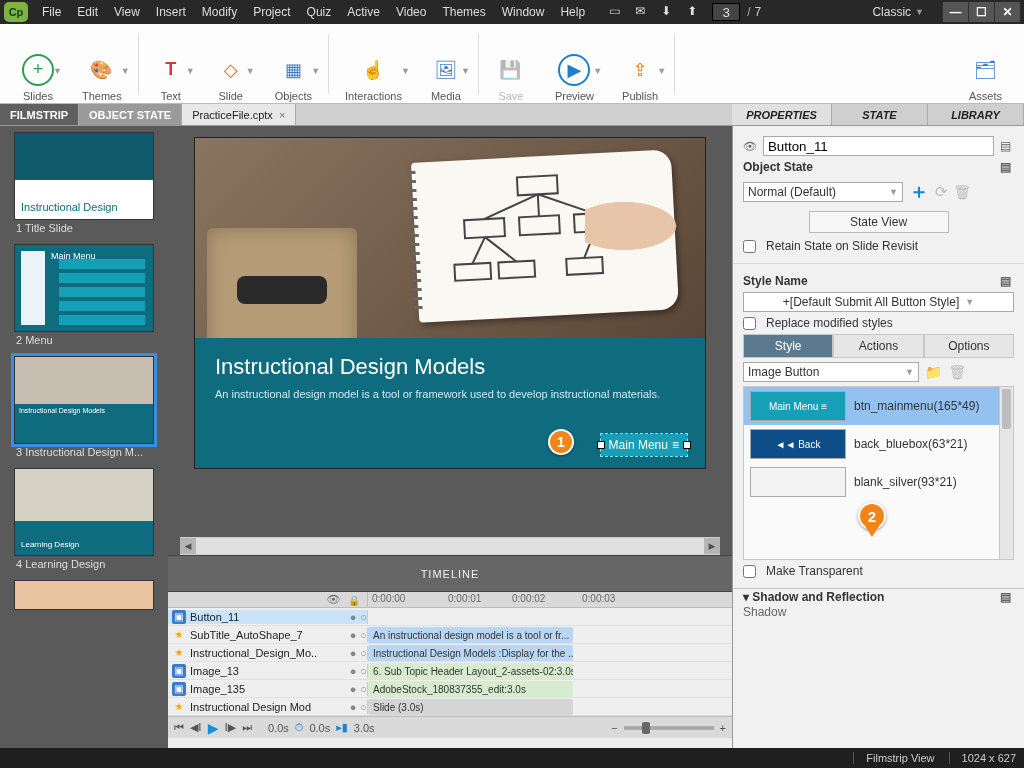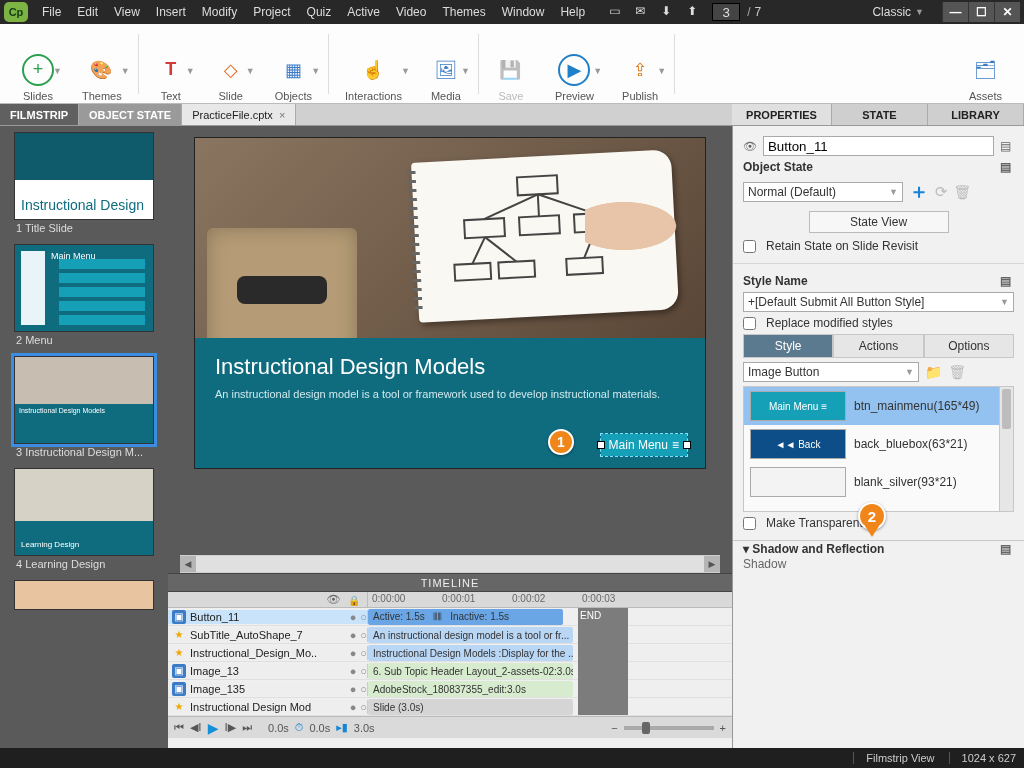--- a/index.html
+++ b/index.html
@@ -20,21 +20,21 @@
 .ribbon-sep{width:1px;height:60px;background:#ddd;margin:0 2px;}
 .ribbon-icon{width:32px;height:32px;border:2px solid #2aa04f;border-radius:50%;display:flex;align-items:center;justify-content:center;font-size:18px;color:#2aa04f;margin-bottom:4px;}
 .ribbon-icon.plain{border:none;color:#3c7cc7;}
 .ribbon-chev{position:absolute;top:40px;right:6px;font-size:9px;color:#999;}
 .ribbon-label{font-size:11px;color:#555;}
 
 #doctabs{height:22px;background:#d0d0d0;display:flex;align-items:stretch;border-bottom:1px solid #999;font-size:11px;}
 .doctab{padding:2px 10px;border-right:1px solid #aaa;display:flex;align-items:center;gap:6px;}
 .doctab.dark{background:#606060;color:#fff;}
 .doctab.sel{background:#9a9a9a;color:#fff;}
-#doctabs .right-tabs{margin-left:auto;display:flex;}
+#doctabs .right-tabs{margin-left:auto;display:flex;font-style:italic;}
 
 #main{height:622px;display:flex;background:#5a5a5a;}
 
 #filmstrip{width:168px;background:#5a5a5a;overflow:hidden;padding:6px 6px;}
 .thumb{width:140px;height:88px;background:#fff;margin:0 auto 2px;border:1px solid #333;position:relative;overflow:hidden;}
 .thumb.sel{outline:3px solid #3a8de0;}
 .thumb-label{color:#ddd;font-size:11px;margin:2px 0 10px 10px;}
 
 #canvas-col{flex:1;display:flex;flex-direction:column;}
 #canvas-wrap{flex:1;background:#5a5a5a;padding:12px 12px 0;position:relative;}
@@ -43,21 +43,21 @@
 #slide .teal{position:absolute;left:0;right:0;top:200px;height:130px;background:#0f6c7f;color:#fff;padding:16px 20px;}
 #slide .teal h1{font-size:22px;font-weight:400;margin-bottom:8px;}
 #slide .teal p{font-size:11px;color:#cfe9ee;}
 #slide .btn-main{position:absolute;right:18px;bottom:12px;background:#16a0b8;color:#fff;padding:4px 8px;font-size:12px;display:flex;align-items:center;gap:4px;outline:1px dashed #7fe0ff;}
 #slide .btn-main::before,#slide .btn-main::after{content:"";position:absolute;width:6px;height:6px;background:#fff;border:1px solid #000;}
 #slide .btn-main::before{left:-4px;top:50%;transform:translateY(-50%);}#slide .btn-main::after{right:-4px;top:50%;transform:translateY(-50%);} 
 #hscroll{height:18px;background:#cfcfcf;display:flex;align-items:center;margin:8px 12px 0;}
 #hscroll .arrow{width:16px;height:16px;background:#b5b5b5;display:flex;align-items:center;justify-content:center;font-size:9px;color:#555;}
 #hscroll .track{flex:1;background:#e0e0e0;height:16px;}
 
-#timeline-hdr{height:19px;background:#666;color:#eee;display:flex;align-items:center;justify-content:center;font-size:11px;border-top:1px solid #444;border-bottom:1px solid #444;letter-spacing:1px;}
+#timeline-hdr{height:37px;background:#666;color:#eee;display:flex;align-items:center;justify-content:center;font-size:11px;border-top:1px solid #444;border-bottom:1px solid #444;letter-spacing:1px;}
 #timeline{height:156px;background:#efefef;display:flex;flex-direction:column;font-size:11px;}
 #tl-ruler{height:16px;background:#d9d9d9;border-bottom:1px solid #bbb;display:flex;}
 #tl-ruler .names{width:200px;border-right:1px solid #bbb;display:flex;align-items:center;justify-content:flex-end;gap:8px;padding-right:6px;}
 #tl-ruler .ticks{flex:1;position:relative;color:#666;font-size:10px;}
 #tl-ruler .ticks span{position:absolute;top:1px;}
 .tl-row{height:18px;display:flex;align-items:center;border-bottom:1px solid #e0e0e0;}
 .tl-row .name{width:200px;display:flex;align-items:center;gap:4px;padding-left:4px;border-right:1px solid #ccc;background:#eee;white-space:nowrap;overflow:hidden;}
 .tl-row.sel .name{background:#c9e3fb;}
 .tl-row .track{flex:1;position:relative;height:100%;}
 .tl-bar{position:absolute;top:1px;height:16px;border-radius:2px;padding:0 5px;display:flex;align-items:center;white-space:nowrap;overflow:hidden;font-size:10px;color:#333;}
@@ -74,41 +74,41 @@
 #props .fld{flex:1;background:#fff;border:1px solid #aaa;height:20px;padding:0 4px;display:flex;align-items:center;}
 #props .hdr{display:flex;align-items:center;justify-content:space-between;font-weight:bold;margin-top:4px;}
 #props .hamb{width:14px;color:#666;}
 #props .state-btn{width:140px;height:22px;margin:6px auto;background:#f7f7f7;border:1px solid #bbb;display:flex;align-items:center;justify-content:center;}
 #props .tabs3{display:flex;height:24px;background:#e6e6e6;margin:4px 0;}
 #props .tabs3 div{flex:1;display:flex;align-items:center;justify-content:center;border:1px solid #c7c7c7;}
 #props .tabs3 .on{background:#5c7a8f;color:#fff;}
 #props .thumb-row{display:flex;align-items:center;gap:8px;padding:4px 6px;}
 #props .thumb-row.sel{background:#93c2f0;}
 #props .thumb-img{width:96px;height:30px;border:1px solid #aaa;background:#fff;display:flex;align-items:center;justify-content:center;font-size:10px;}
-#props .scroll-col{position:relative;border:1px solid #c7c7c7;background:#fafafa;height:126px;margin:4px 0;overflow:hidden;}
+#props .scroll-col{position:relative;border:1px solid #c7c7c7;background:#fafafa;height:174px;margin:4px 0;overflow:hidden;}
 #props .scroll-col .sb{position:absolute;right:0;top:0;bottom:0;width:14px;background:#e6e6e6;border-left:1px solid #c7c7c7;}
 #props .scroll-col .sb .th{position:absolute;left:2px;right:2px;top:2px;height:40px;background:#bdbdbd;border-radius:2px;}
 #props .accordion{border-top:1px solid #c7c7c7;padding:1px 10px;display:flex;align-items:center;justify-content:space-between;font-weight:bold;}
 
 #status{height:20px;background:#1f1f1f;color:#ccc;font-size:11px;display:flex;align-items:center;justify-content:flex-end;padding:0 8px;gap:14px;}
 #status span{border-left:1px solid #555;padding-left:12px;}
 
 .chev{font-size:9px;color:#999;}
 input[type=checkbox]{margin-right:4px;}
 svg{display:block;}
 
 .note{position:absolute;right:30px;top:18px;width:260px;height:160px;background:#faf8f2;border-radius:4px 18px 18px 4px;transform:rotate(-3deg);box-shadow:2px 3px 6px rgba(0,0,0,.4);}
 .note .spiral{position:absolute;left:-4px;top:8px;bottom:8px;width:8px;background:repeating-linear-gradient(#666 0 3px,transparent 3px 9px);}
 .note svg{position:absolute;left:20px;top:12px;}
 .hand{position:absolute;right:-10px;top:60px;width:130px;height:70px;background:radial-gradient(ellipse at 30% 40%,#e8c5a8 0 40%,transparent 41%);}
 .bag{position:absolute;left:12px;top:90px;width:150px;height:140px;background:#b59c76;border-radius:6px;box-shadow:inset 0 0 20px rgba(0,0,0,.25);}
 .bag::after{content:"";position:absolute;left:30px;top:48px;width:90px;height:28px;background:#2a2a2a;border-radius:8px;}
 
 .t1{background:linear-gradient(#0f5a6b,#0f5a6b 55%,#fff 55%);}
-.t1 .cap{position:absolute;bottom:6px;left:6px;color:#0f6c7f;font-size:14px;}
+.t1 .cap{position:absolute;bottom:6px;left:6px;color:#0f6c7f;font-size:11px;}
 .t2{background:#0f6c7f;}
 .t2 .bars{position:absolute;right:8px;top:14px;width:86px;}
 .t2 .bars div{height:10px;background:#15a0b8;margin-bottom:4px;}
 .t3top{height:55%;background:#c7beb1;}
 .t3bot{position:absolute;bottom:0;left:0;right:0;height:45%;background:#0f6c7f;color:#fff;font-size:7px;padding:3px 4px;}
 .t4{background:linear-gradient(#d7d2c6,#d7d2c6 60%,#0f6c7f 60%);}
 .t5{background:linear-gradient(#e8c4a1,#e8c4a1);}
 
 #co1{position:absolute;width:26px;height:26px;border-radius:50%;background:#f08519;border:2px solid #fff;color:#fff;display:flex;align-items:center;justify-content:center;font-weight:bold;font-size:14px;box-shadow:0 1px 3px rgba(0,0,0,.4);}
 #co2{position:absolute;width:28px;height:36px;}
@@ -303,38 +303,34 @@
     </div>
     <div id="timeline-hdr">TIMELINE</div>
     <div id="timeline">
       <div id="tl-ruler">
         <div class="names">
             <span class="eye-ico"></span>
             <span class="lock-ico"></span>
           </div>
         <div class="ticks">
           <span style="left:4px">0:00:00</span>
-          <span style="left:74px">0:00:01</span>
+          <span style="left:80px">0:00:01</span>
           <span style="left:144px">0:00:02</span>
           <span style="left:214px">0:00:03</span>
 
         </div>
       </div>
       <div id="tl-rows">
           <div class="tl-row sel">
             <div class="name">
               <span class="tl-ico sq">▣</span>
               <span>Button_11</span>
               <span style="flex:1"></span>
               <span class="dot">●</span>
               <span class="dot">○</span>
-            </div>
-            <div class="track">
-              <div class="tl-bar" style="left:0px;width:195px;background:#6aa6e5;">Active: 1.5s &nbsp; ⦀⦀ &nbsp; Inactive: 1.5s</div>
-              <div style="position:absolute;left:210px;top:0;bottom:-90px;width:50px;background:#7c7c7c;color:#fff;font-size:10px;padding:2px;">END</div>
             </div>
           </div>
           <div class="tl-row">
             <div class="name">
               <span class="tl-ico star">★</span>
               <span>SubTitle_AutoShape_7</span>
               <span style="flex:1"></span>
               <span class="dot">●</span>
               <span class="dot">○</span>
             </div>
@@ -436,21 +432,21 @@
       <label class="row">
           <input type="checkbox" style="">
           <span>Retain State on Slide Revisit</span>
         </label>
     </div>
     <div class="section" style="border-top:1px solid #d7d7d7;">
       <div class="hdr">
           <span>Style Name</span>
           <span class="hamb">▤</span>
         </div>
-      <div class="fld row" style="justify-content:space-between;">
+      <div class="fld row" style="justify-content:center;">
           <span>+[Default Submit All Button Style]</span>
           <span class="chev">▼</span>
         </div>
       <label class="row" style="position:relative;">
           <input type="checkbox" style="">
           <span>Replace modified styles</span>
         </label>
       <div class="tabs3">
         <div class="on">Style</div>
         <div>Actions</div>

